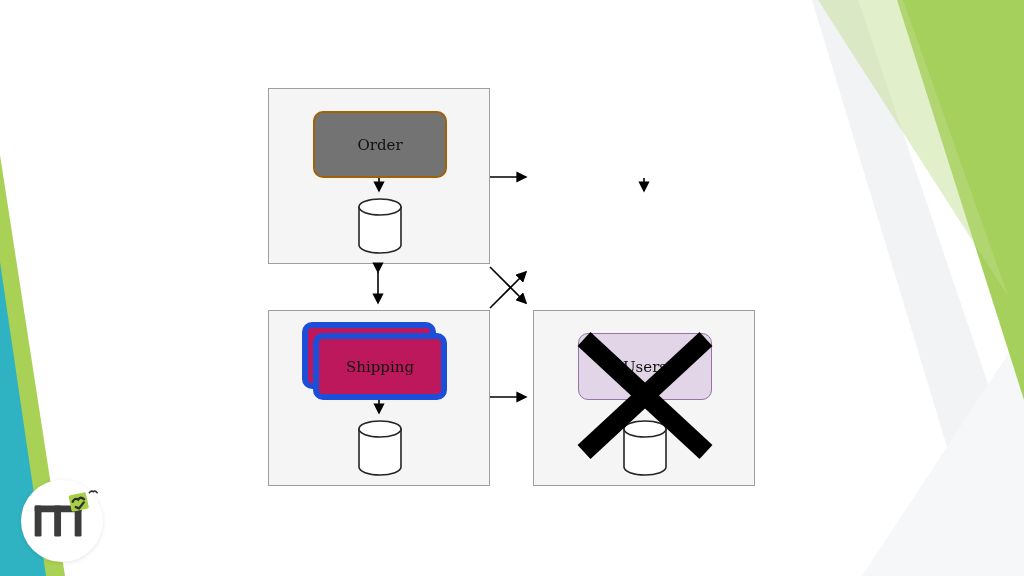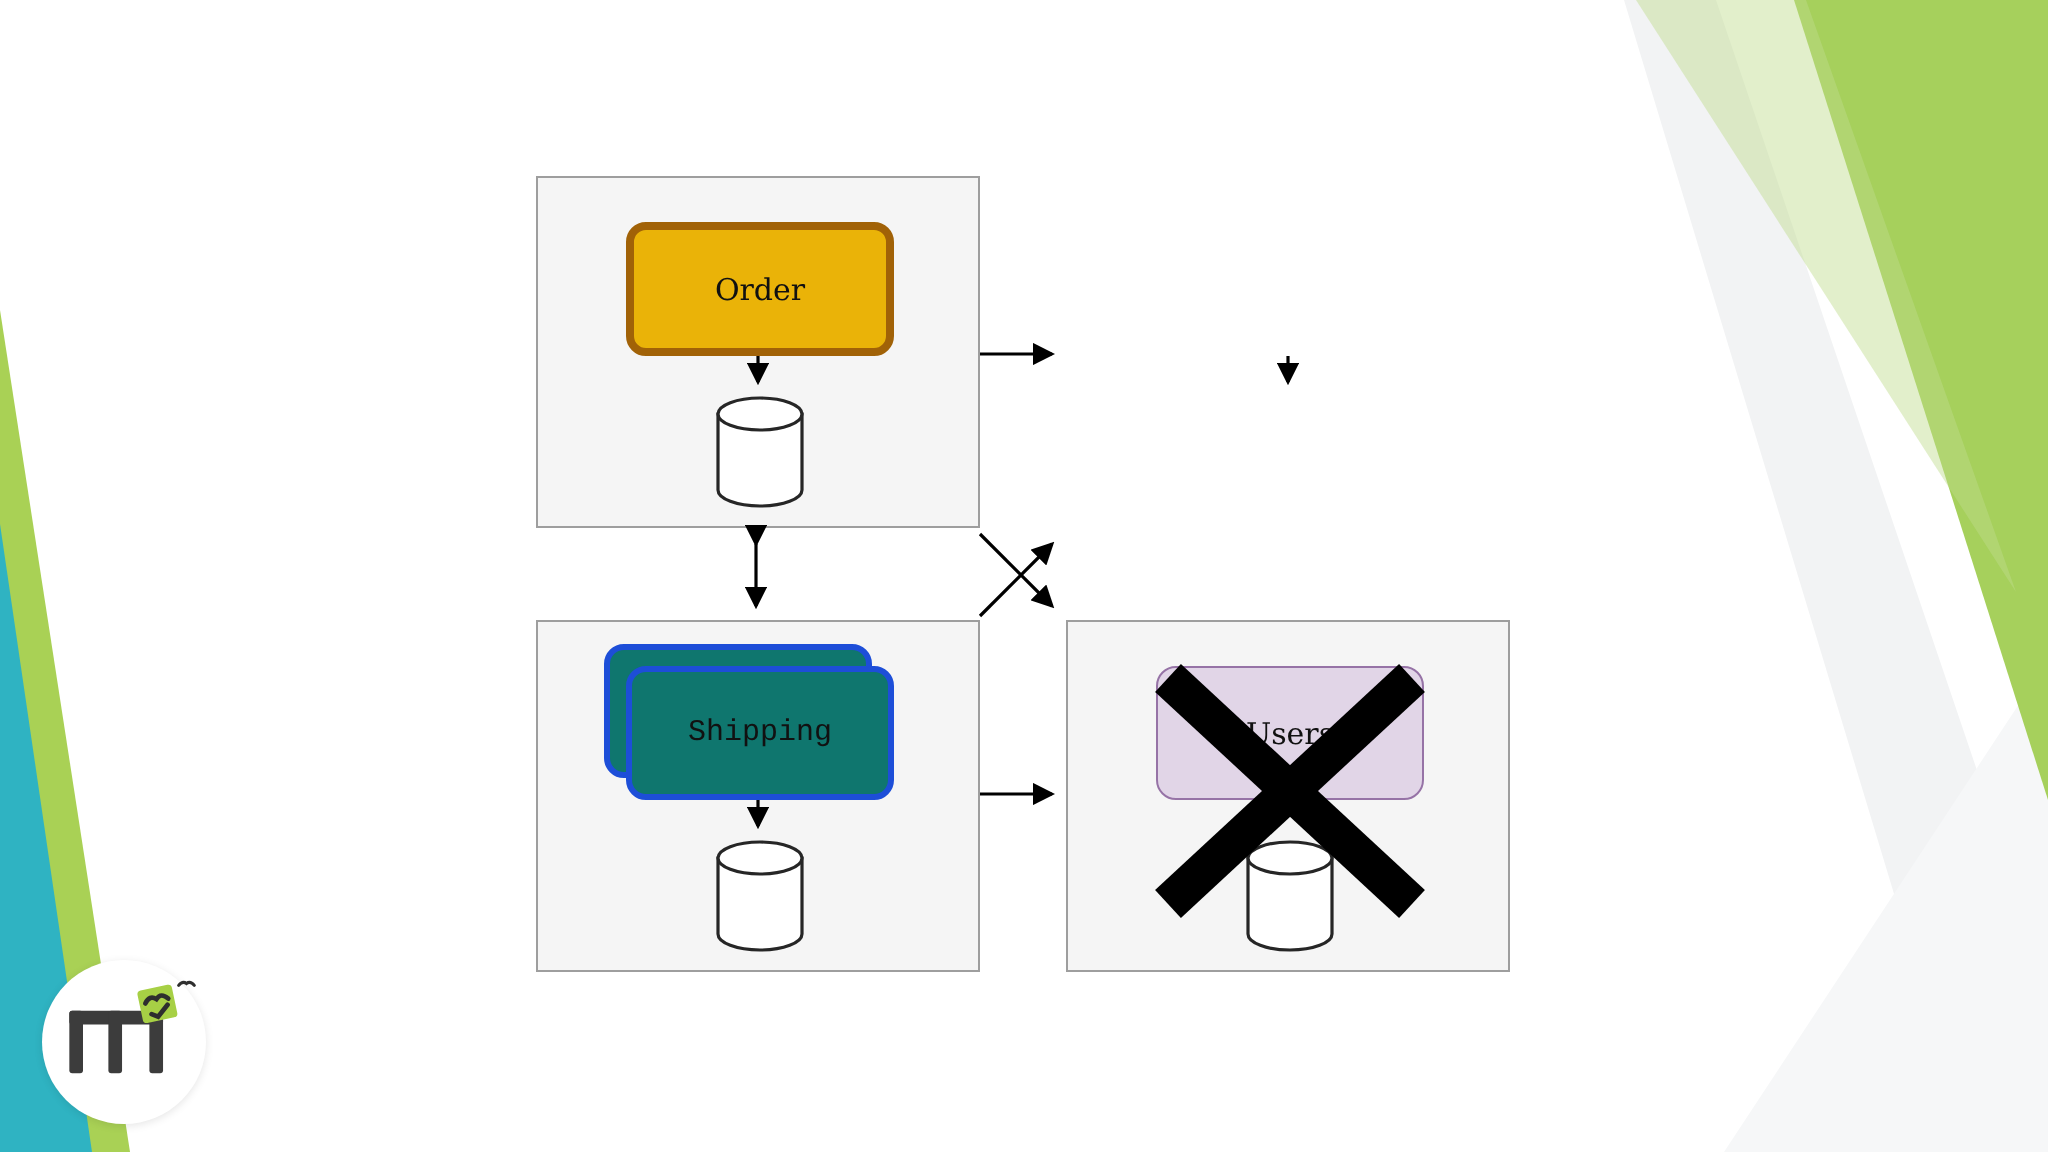--- a/index.html
+++ b/index.html
@@ -37,23 +37,23 @@
     position: absolute;
     width: 134px; height: 67px;
     border-radius: 10px;
     box-sizing: border-box;
     display: flex;
     align-items: center;
     justify-content: center;
     font-size: 15px;
     color: #111;
   }
-  .card-order    { background: #eab308; border: 4px solid #a16207; }
+  .card-order    { background: #737373; border: 2px solid #a16207; }
   .card-product  { background: #dae8fc; border: 1px solid #6c8ebf; }
-  .card-shipping { background: #0f766e; border: 3px solid #1d4ed8; font-family: Liberation Mono, monospace; }
+  .card-shipping { background: #be185d; border: 6px solid #1d4ed8; }
   .card-users    { background: #e1d5e7; border: 1px solid #9673a6; }
 
   .pos-front { left: 44px; top: 22px; }
   .pos-mid   { left: 33px; top: 11px; }
   .pos-back  { left: 22px; top:  0px; }
 
   .cyl {
     position: absolute;
     left: 88px; top: 108px;
     width: 46px; height: 58px;

